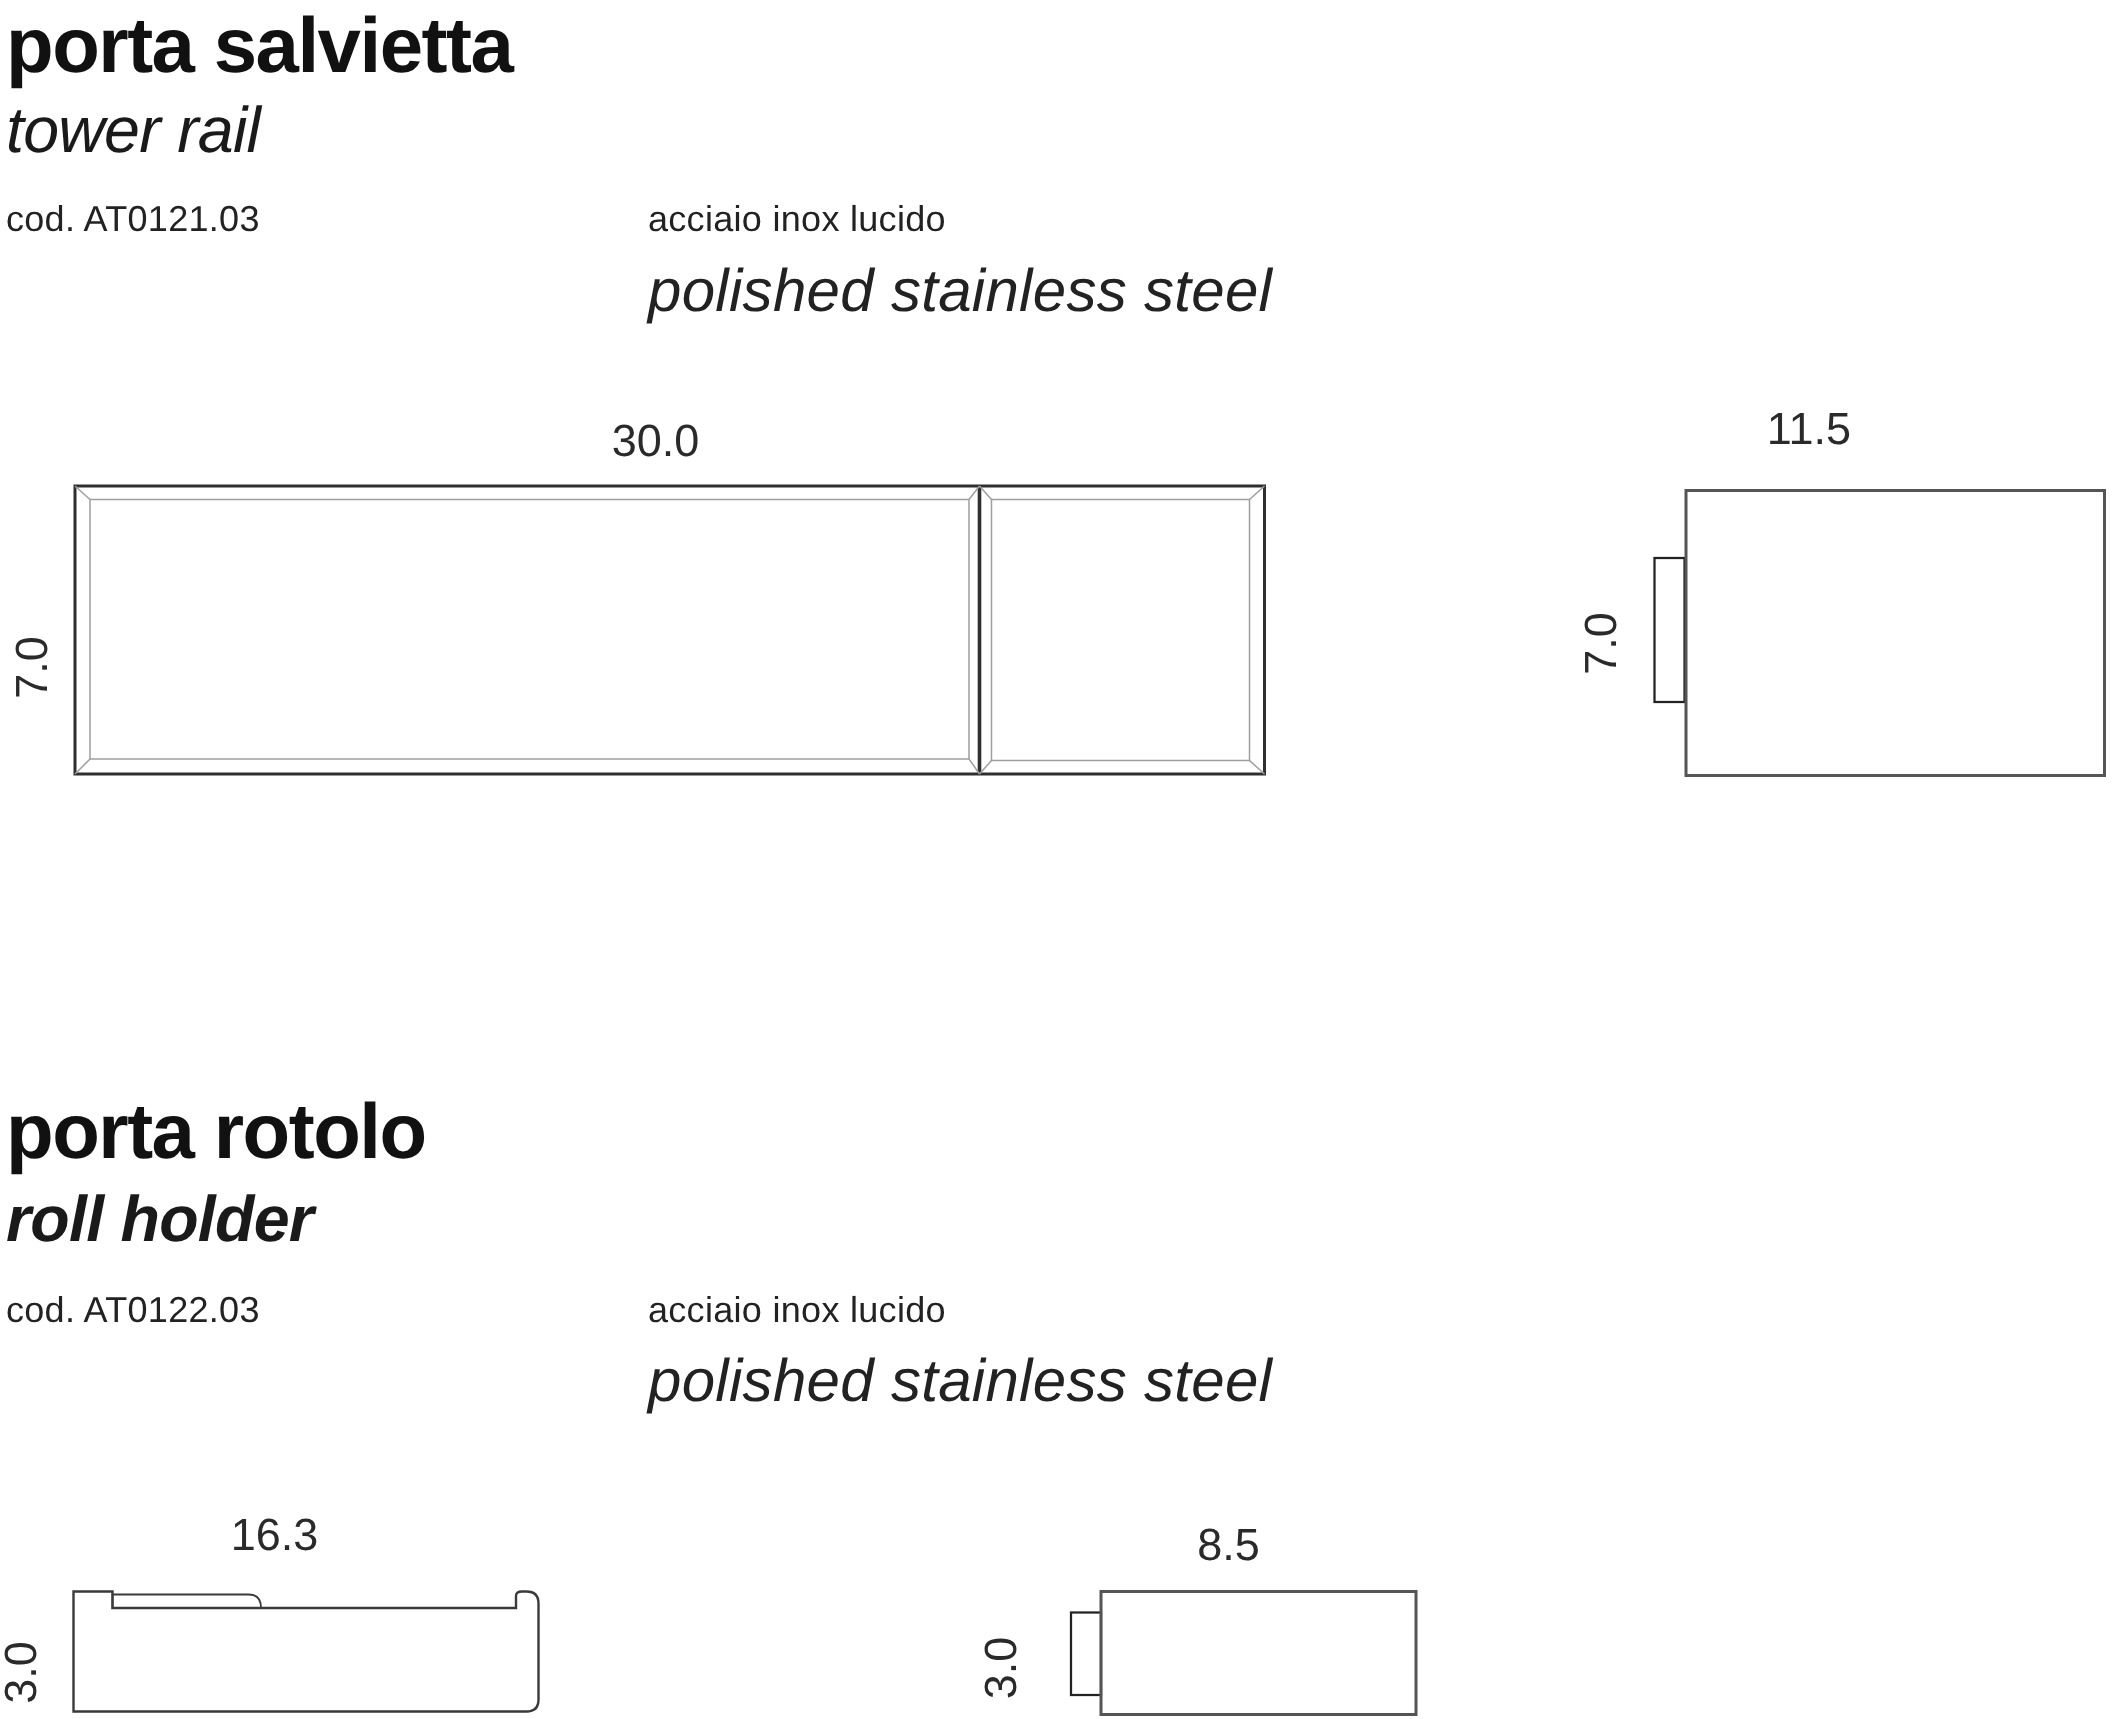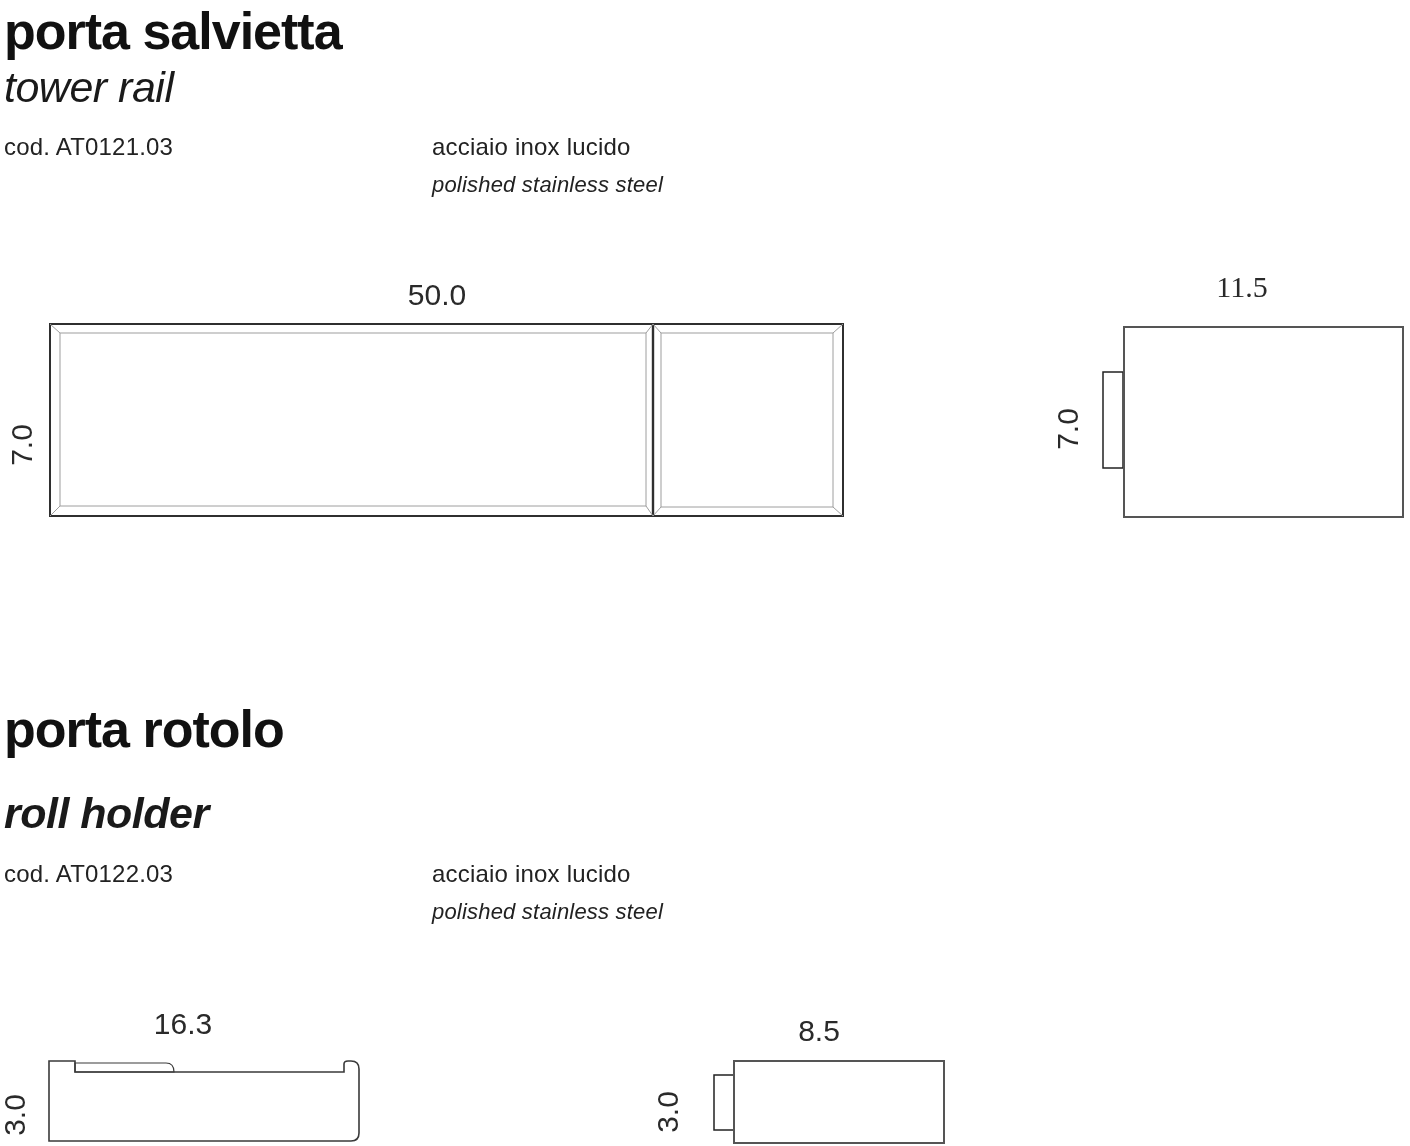--- a/index.html
+++ b/index.html
@@ -35,21 +35,21 @@
     white-space: nowrap;
   }
   .code-line, .material-it {
     font-size: 24px;
     font-weight: 400;
     letter-spacing: 0.2px;
     color: #222222;
     white-space: nowrap;
   }
   .material-en {
-    font-size: 22px;
+    font-size: 40px;
     font-style: italic;
     font-weight: 400;
     letter-spacing: 0.2px;
     color: #222222;
     white-space: nowrap;
   }
 
   .dim {
     font-size: 30px;
     font-weight: 400;
@@ -79,21 +79,21 @@
   <div class="abs title-it" style="left:4px; top:3px;">porta salvietta</div>
 
   <div class="abs title-en" style="left:4px; top:64px;">tower rail</div>
 
   <div class="abs code-line" style="left:4px; top:133px;">cod. AT0121.03</div>
 
   <div class="abs material-it" style="left:432px; top:133px;">acciaio inox lucido</div>
 
   <div class="abs material-en" style="left:432px; top:172px;">polished stainless steel</div>
 
-  <div class="abs dim" style="left:391px; top:278px; width:92px;">50.0</div>
+  <div class="abs dim" style="left:391px; top:278px; width:92px;">30.0</div>
 
   <div class="abs dim vertical" style="left:-26px; top:428px; width:96px;">7.0</div>
 
   <div class="abs" style="left:49px; top:323px;">
     <svg width="796" height="195" viewBox="0 0 796 195">
 
       <rect class="outer-stroke" x="1" y="1" width="793" height="192"></rect>
 
       <line class="divider-stroke" x1="604" y1="1" x2="604" y2="193"></line>
 
@@ -106,38 +106,38 @@
       <line class="inner-stroke" x1="1" y1="193" x2="11" y2="183"></line>
       <line class="inner-stroke" x1="604" y1="193" x2="597" y2="183"></line>
 
       <line class="inner-stroke" x1="604" y1="1" x2="612" y2="10"></line>
       <line class="inner-stroke" x1="794" y1="1" x2="784" y2="10"></line>
       <line class="inner-stroke" x1="604" y1="193" x2="612" y2="184"></line>
       <line class="inner-stroke" x1="794" y1="193" x2="784" y2="184"></line>
     </svg>
   </div>
 
-  <div class="abs dim" style="left:1196px; top:270px; width:92px;font-family:Liberation Serif, serif;">11.5</div>
+  <div class="abs dim" style="left:1160px; top:270px; width:92px;">11.5</div>
 
   <div class="abs dim vertical" style="left:1020px; top:412px; width:96px;">7.0</div>
 
   <div class="abs" style="left:1102px; top:326px;">
     <svg width="303" height="193" viewBox="0 0 303 193">
 
       <rect class="tab-stroke" x="1" y="46" width="20" height="96"></rect>
 
       <rect class="mid-stroke" x="22" y="1" width="279" height="190"></rect>
     </svg>
   </div>
 
 </section>
 
 <section>
 
-  <div class="abs title-it" style="left:4px; top:701px;text-align:right;">porta rotolo</div>
+  <div class="abs title-it" style="left:4px; top:727px;text-align:right;">porta rotolo</div>
 
   <div class="abs title-en" style="left:4px; top:790px;font-weight:bold;">roll holder</div>
 
   <div class="abs code-line" style="left:4px; top:860px;text-align:right;">cod. AT0122.03</div>
 
   <div class="abs material-it" style="left:432px; top:860px;">acciaio inox lucido</div>
 
   <div class="abs material-en" style="left:432px; top:899px;">polished stainless steel</div>
 
   <div class="abs dim" style="left:137px; top:1007px; width:92px;">16.3</div>

